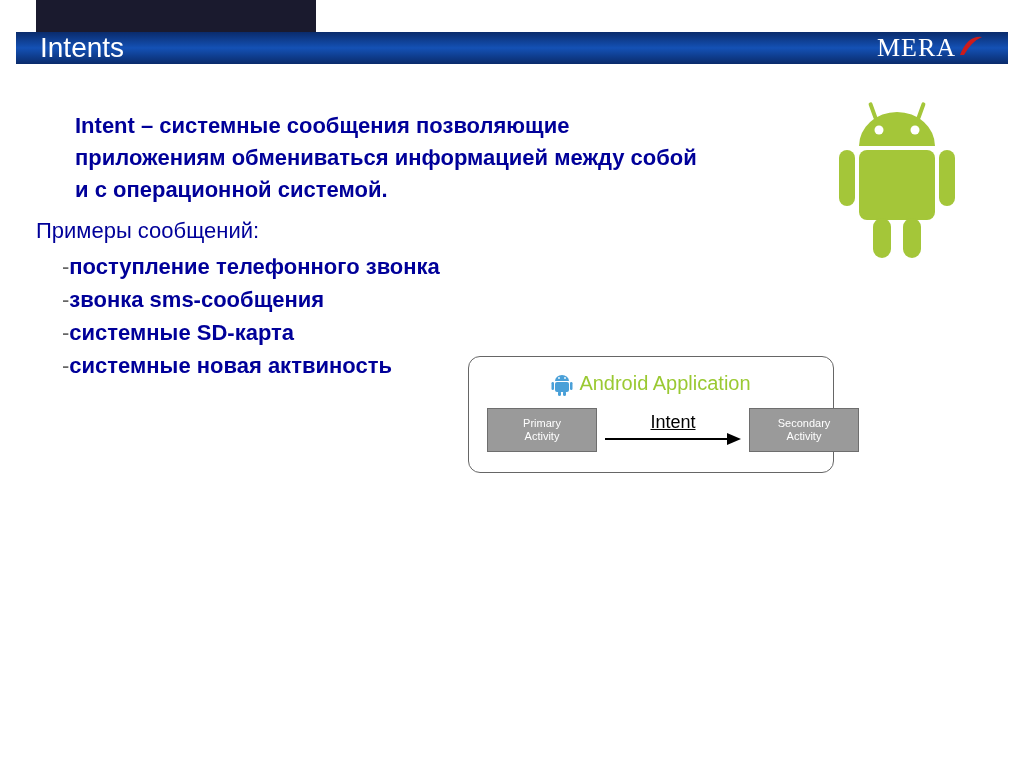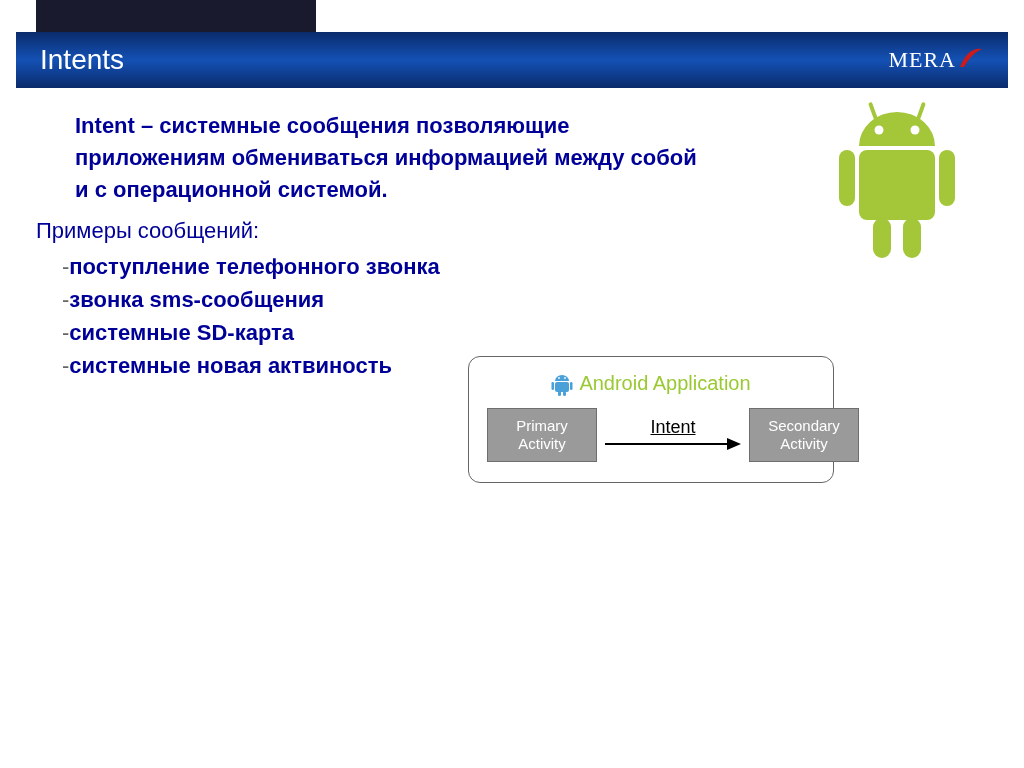--- a/index.html
+++ b/index.html
@@ -13,36 +13,36 @@
   }
   .top-dark {
     position: absolute;
     top: 0; left: 36px;
     width: 280px; height: 32px;
     background: #1a1a2e;
   }
   .title-bar {
     position: absolute;
     top: 32px; left: 16px; right: 16px;
-    height: 56px;
+    height: 32px;
     background: linear-gradient(to bottom, #0a2b6b 0%, #1451b5 50%, #0a2b6b 100%);
     display: flex;
     align-items: center;
     justify-content: space-between;
     padding: 0 24px;
   }
   .title-bar .title {
     color: #ffffff;
     font-size: 28px;
     font-weight: 300;
   }
   .mera-logo {
     color: #fff;
     font-family: Georgia, serif;
-    font-size: 22px;
+    font-size: 26px;
     letter-spacing: 1px;
     display: flex;
     align-items: center;
   }
   .mera-swoosh {
     display: inline-block;
     margin-left: 2px;
   }
   .content {
     position: absolute;
@@ -104,21 +104,21 @@
   .diagram-title .small-droid svg { vertical-align: middle; }
   .diagram-row {
     display: flex;
     align-items: center;
     justify-content: space-between;
     gap: 6px;
   }
   .activity-box {
     background: #9a9a9a;
     color: #fff;
-    font-size: 15px;
+    font-size: 11px;
     padding: 8px 14px;
     border: 1px solid #6e6e6e;
     text-align: center;
     line-height: 1.2;
     min-width: 110px;
   }
   .arrow-wrap {
     display: flex;
     flex-direction: column;
     align-items: center;

